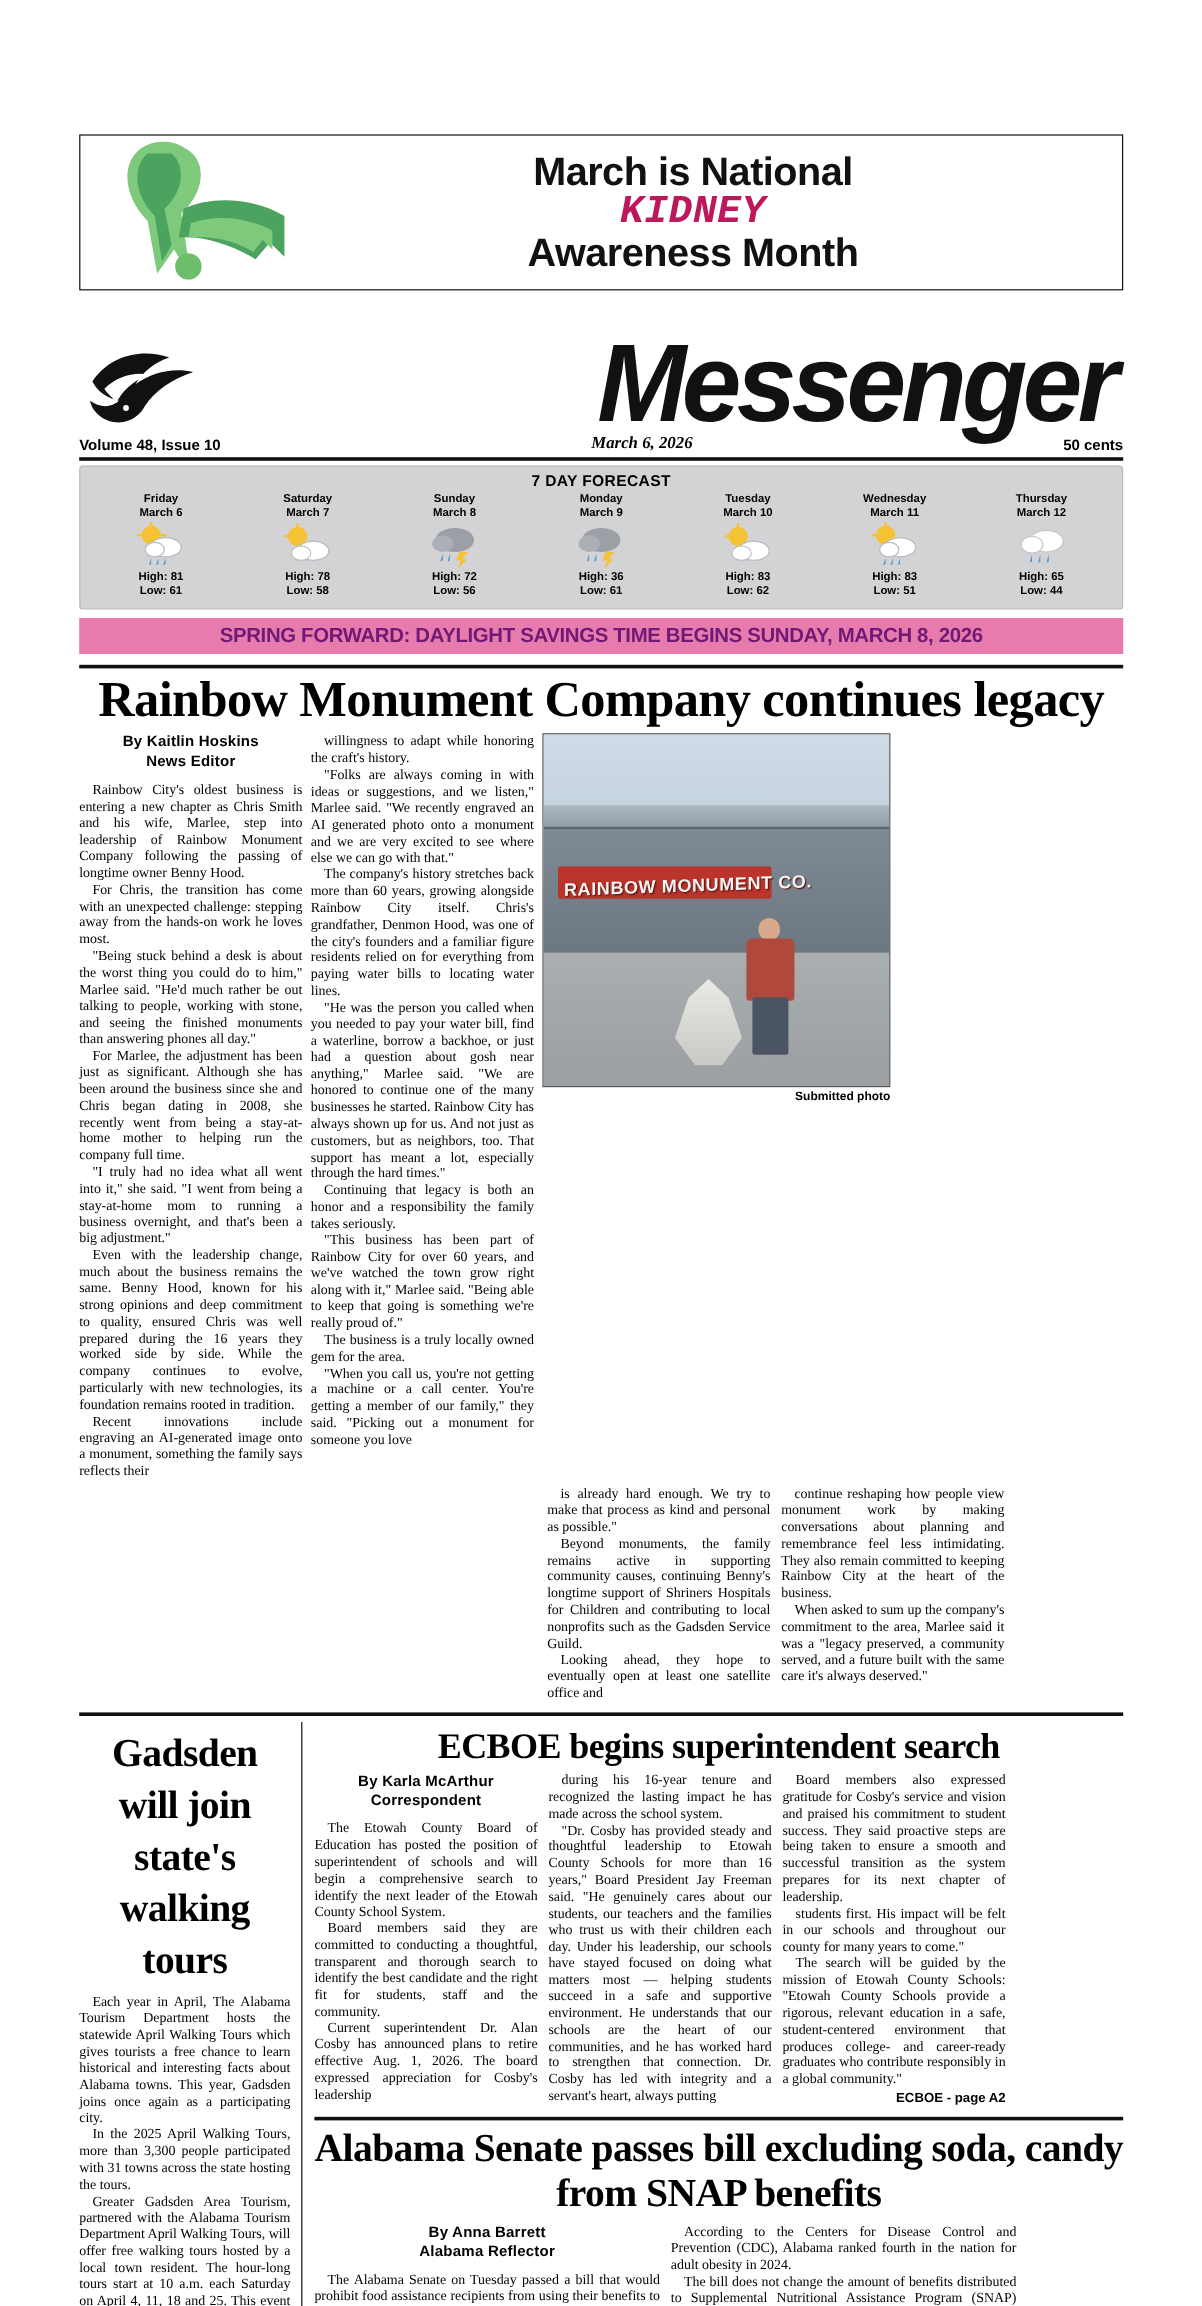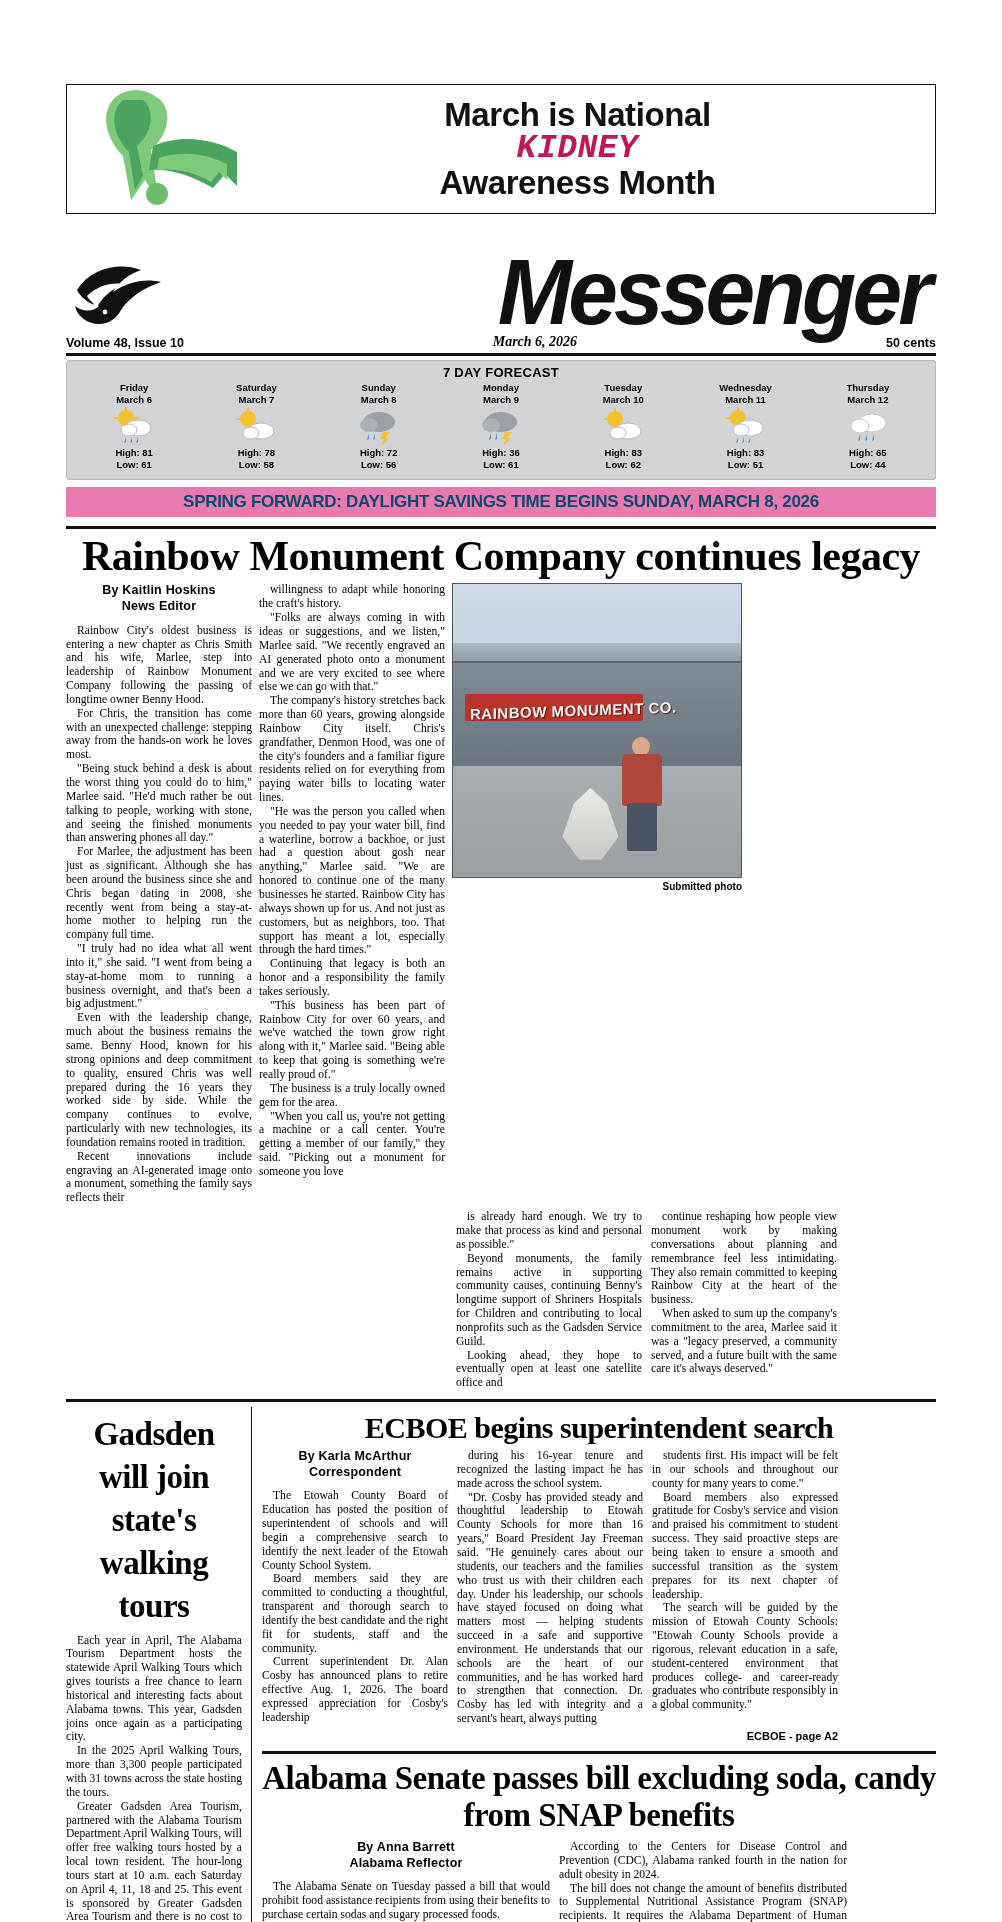--- a/index.html
+++ b/index.html
@@ -9,21 +9,21 @@
     width:1002px; height:1922px;
     background:#ffffff;
     font-family:"Liberation Serif", serif;
     color:#000;
     overflow:hidden;
   }
   .page { width:1002px; height:1922px; padding:0 66px; position:relative; }
 
   
   .kidney-banner{
-    margin-top:84px;
+    margin-top:112px;
     border:1.5px solid #111;
     height:130px;
     display:flex; align-items:center;
     background:#fff;
     padding-left:20px;
   }
   .ribbon-wrap{ width:175px; height:118px; position:relative; flex:none; }
   .kidney-text{ flex:1; text-align:center; padding-right:42px; line-height:1.04; }
   .kidney-l1, .kidney-l3{
     font-family:"Liberation Sans", sans-serif;
@@ -73,21 +73,21 @@
   .wx-icon{ height:36px; margin:2px 0 3px; display:flex; align-items:center; justify-content:center; }
   .wx-hi, .wx-lo{ font-size:9.5px; font-weight:bold; line-height:1.3; }
 
   
   .pink{
     margin-top:7px; background:#e87bae; height:30px;
     display:flex; align-items:center; justify-content:center;
   }
   .pink span{
     font-family:"Liberation Sans", sans-serif; font-weight:bold;
-    font-size:17px; letter-spacing:-0.3px; color:#0c4a6e;
+    font-size:17px; letter-spacing:-0.3px; color:#701a75;
   }
 
   
   .rule-thick{ border-top:3px solid #111; margin-top:9px; }
 
   
   h1.hl{
     font-family:"Liberation Serif", serif; font-weight:bold;
     text-align:center; margin:6px 0 6px; line-height:1.0;
     font-size:42px; letter-spacing:-0.5px;
@@ -161,21 +161,21 @@
   .s1l-col{ width:186px; }
 
   
   .mid-block{ display:flex; gap:10px; margin-top:5px; }
   .mid-left{ width:186px; border-right:1px solid #111; padding-right:9px; }
   .mid-right{ flex:1; }
   .ecboe-cols{ display:flex; gap:9px; margin-top:2px; }
   .ecboe-col{ width:186px; }
   .jump{
     text-align:right; font-family:"Liberation Sans", sans-serif;
-    font-weight:bold; font-size:11px; margin-top:18px;
+    font-weight:bold; font-size:11px; margin-top:3px;
   }
 
   
   .snap{ margin-top:6px; }
   .snap-cols{ display:flex; gap:9px; }
   .snap-col{ width:288px; }
 </style>
 </head>
 <body>
 
@@ -463,22 +463,22 @@
             </div>
         </div>
         <div class="ecboe-col">
           <div class="bodytext">
               <p>during his 16-year tenure and recognized the lasting impact he has made across the school system.</p>
               <p>"Dr. Cosby has provided steady and thoughtful leadership to Etowah County Schools for more than 16 years," Board President Jay Freeman said. "He genuinely cares about our students, our teachers and the families who trust us with their children each day. Under his leadership, our schools have stayed focused on doing what matters most — helping students succeed in a safe and supportive environment. He understands that our schools are the heart of our communities, and he has worked hard to strengthen that connection. Dr. Cosby has led with integrity and a servant's heart, always putting</p>
             </div>
         </div>
         <div class="ecboe-col">
           <div class="bodytext">
+              <p>Board members also expressed gratitude for Cosby's service and vision and praised his commitment to student success. They said proactive steps are being taken to ensure a smooth and successful transition as the system prepares for its next chapter of leadership.</p>
               <p>students first. His impact will be felt in our schools and throughout our county for many years to come."</p>
-              <p>Board members also expressed gratitude for Cosby's service and vision and praised his commitment to student success. They said proactive steps are being taken to ensure a smooth and successful transition as the system prepares for its next chapter of leadership.</p>
               <p>The search will be guided by the mission of Etowah County Schools: "Etowah County Schools provide a rigorous, relevant education in a safe, student-centered environment that produces college- and career-ready graduates who contribute responsibly in a global community."</p>
             </div>
           <div class="jump">ECBOE - page A2</div>
         </div>
       </div>
 
       <div class="rule-thick"></div>
 
       <div class="snap">
         <h1 class="hl hl3">Alabama Senate passes bill excluding soda, candy from SNAP benefits</h1>

